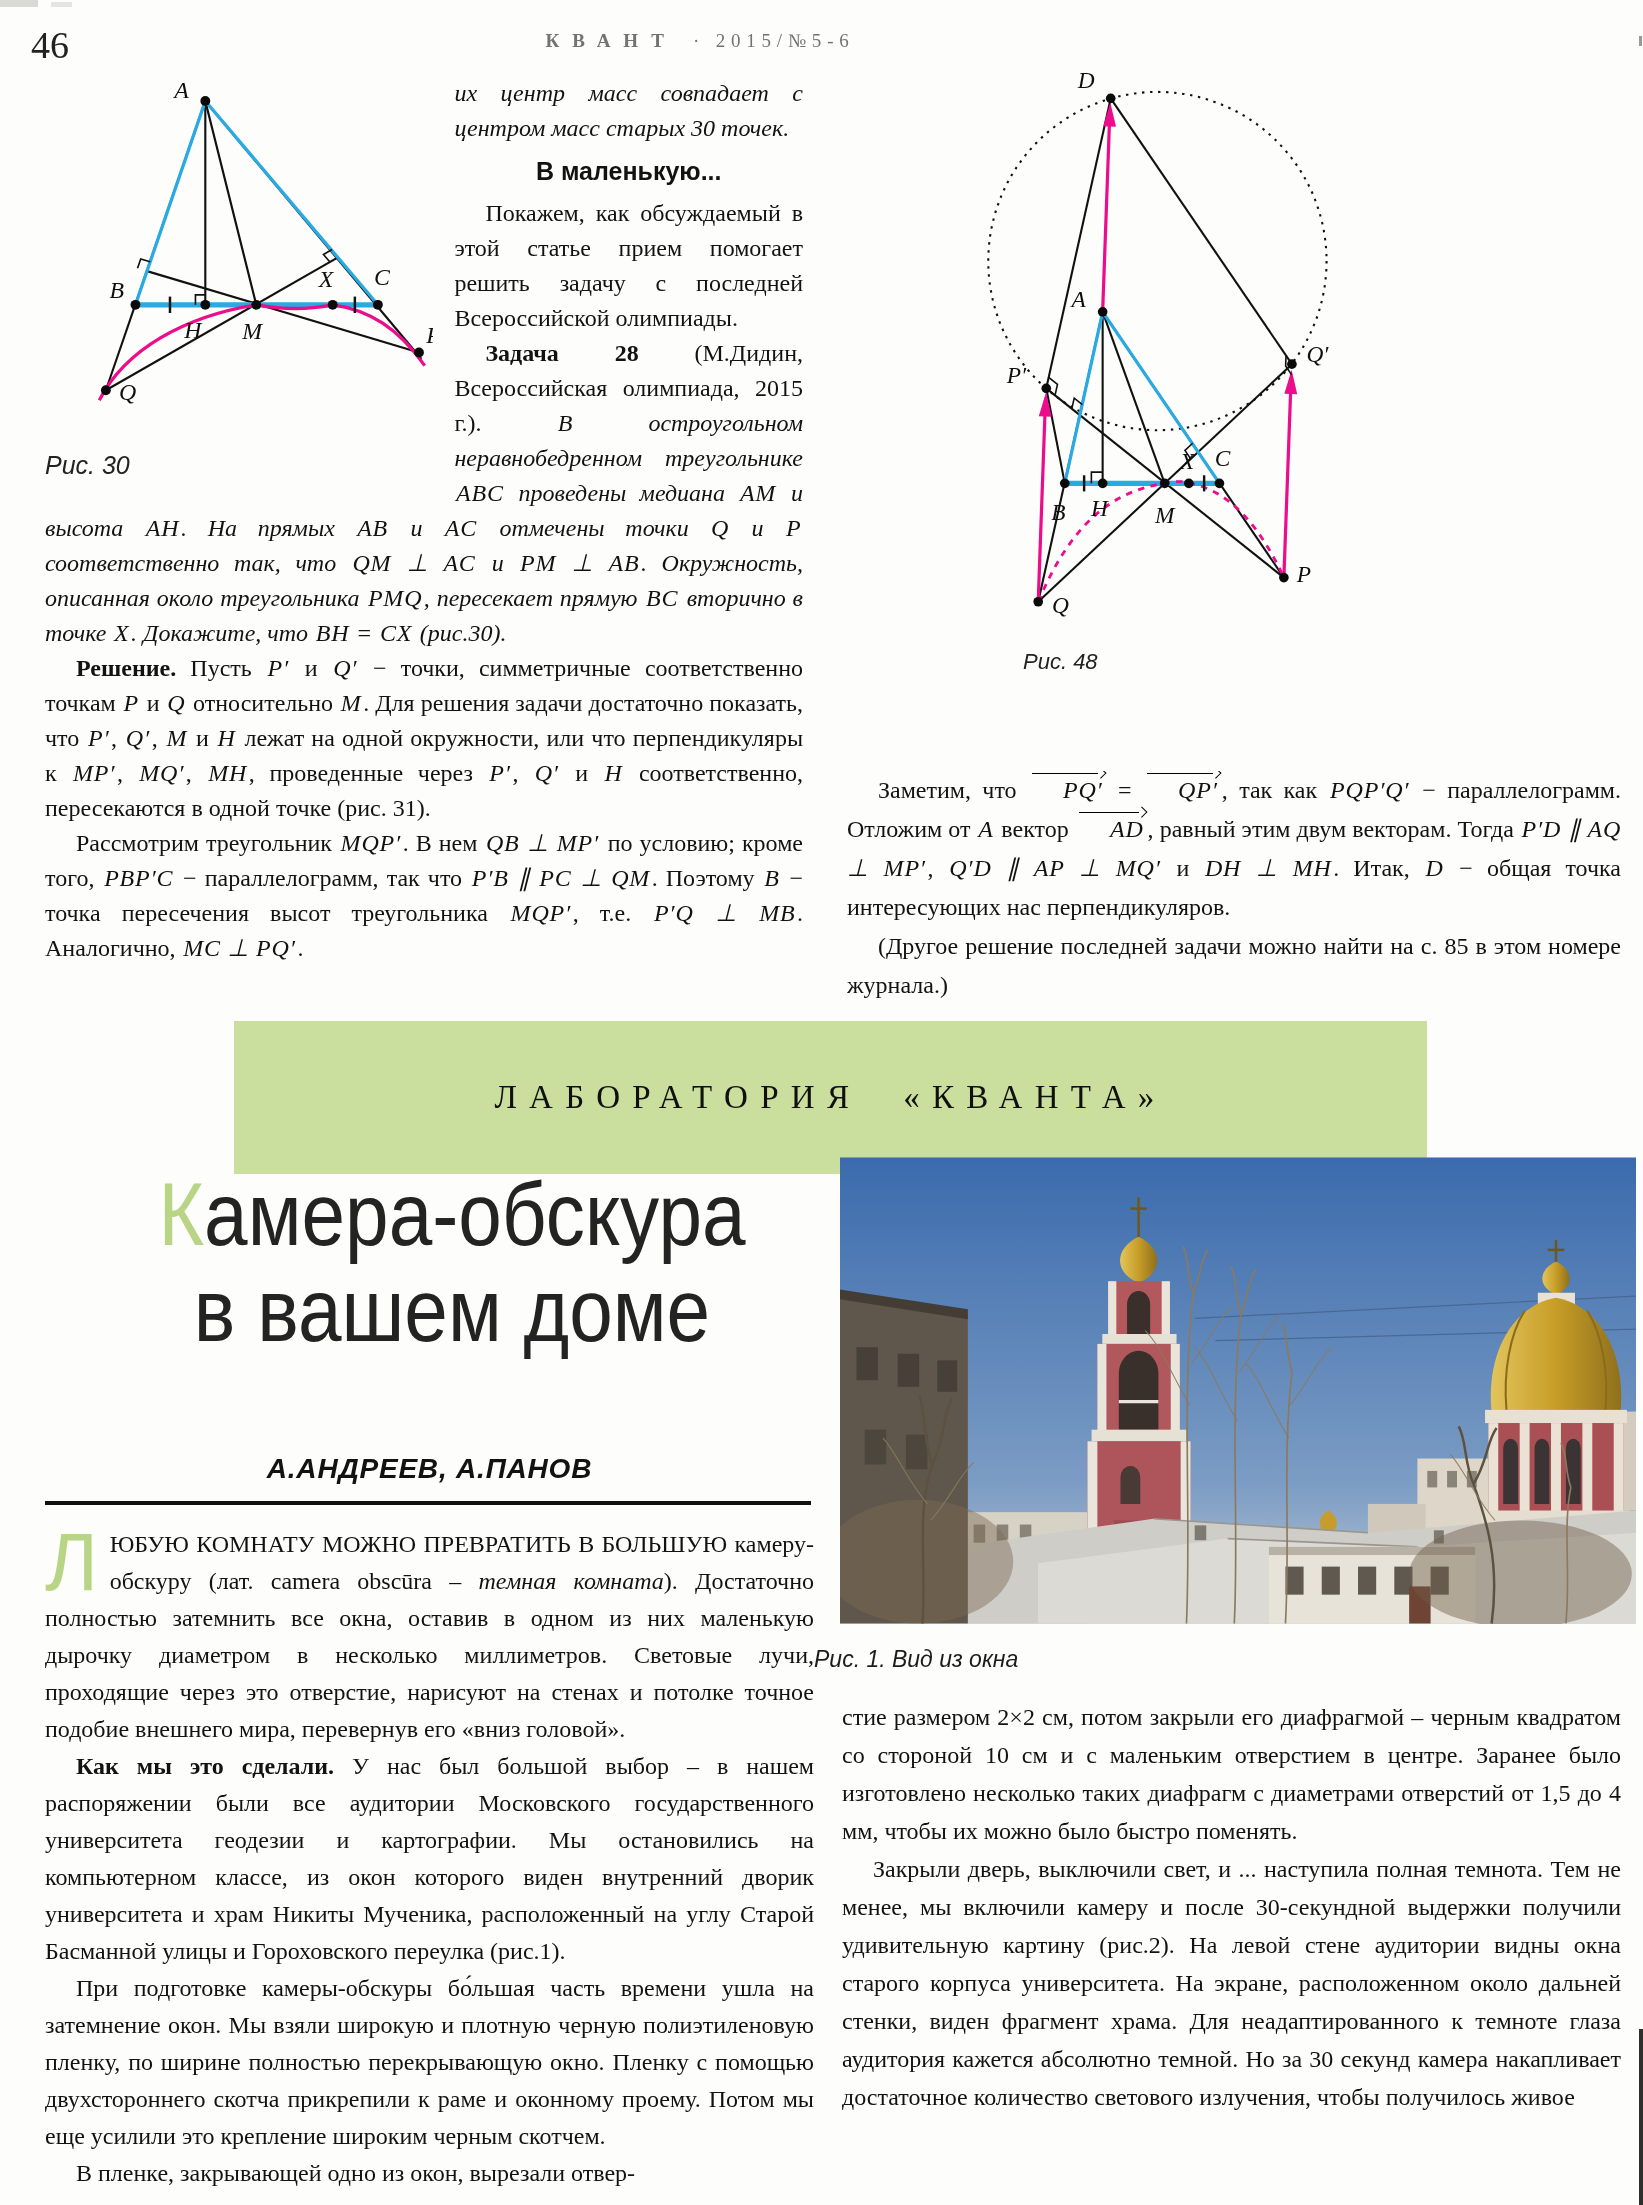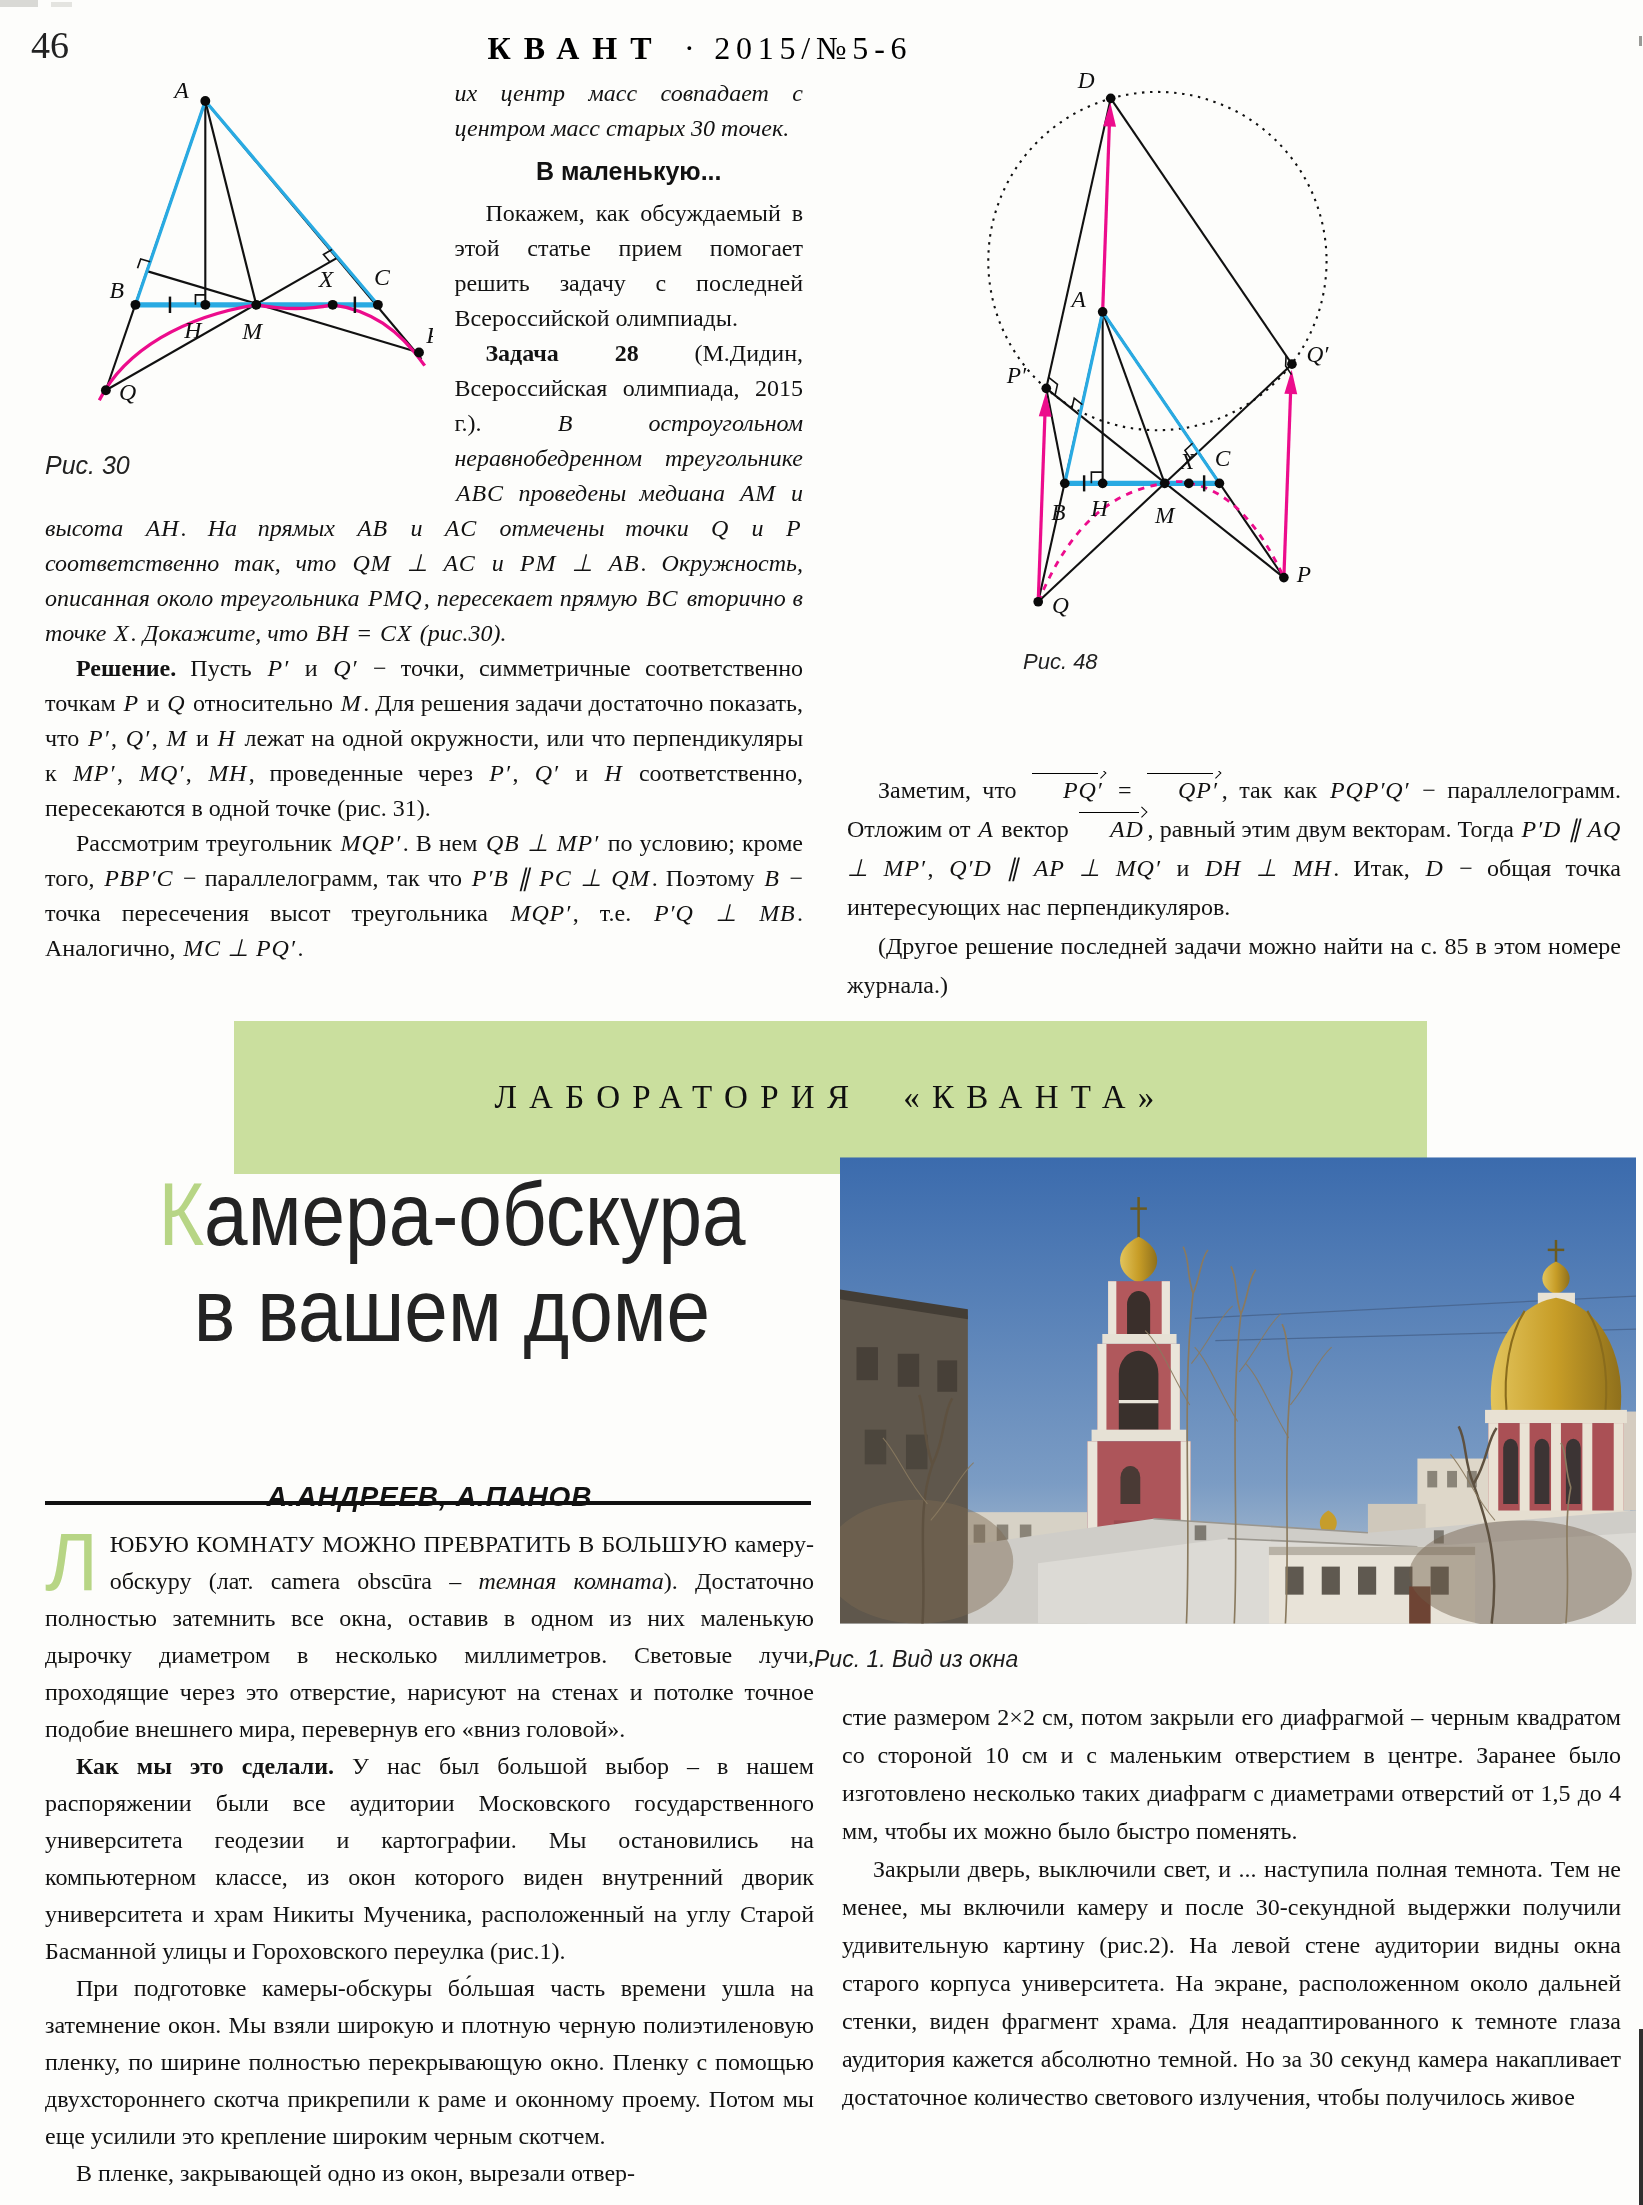--- a/index.html
+++ b/index.html
@@ -1,20 +1,20 @@
 <!DOCTYPE html>
 <html style="font-size:13px"><head>
 <meta charset="utf-8">
 <style>
   html,body{margin:0;padding:0;background:#e9e9e7;}
   .page{position:relative;width:1644px;height:2205px;background:#fdfdfb;overflow:hidden;
         font-family:"Liberation Serif",serif;color:#121212;}
   
   .pagenum{position:absolute;left:31px;top:23px;font-size:38px;color:#222;}
-  .masthead{position:absolute;left:0;top:30px;width:1400px;text-align:center;font-size:32px;color:#000000;}
+  .masthead{position:absolute;left:0;top:30px;width:1400px;text-align:center;font-size:19px;color:#737373;}
   .masthead .mh-title{letter-spacing:13px;font-weight:600;}
   .masthead .mh-dot{margin:0 11.5px;}
   .masthead .mh-issue{letter-spacing:5.8px;}
   
   .math-zone{position:absolute;left:0;top:0;width:1644px;height:1018px;overflow:hidden;}
   .math-left{position:absolute;left:45px;top:76px;width:758px;font-size:24px;line-height:35px;text-align:justify;}
   .fig30-box{float:left;width:388px;margin:1.6px 21.4px 5px 0;}
   .fig-caption{font-family:"Liberation Sans",sans-serif;font-style:italic;font-size:25px;color:#222;margin-top:5px;}
   .closing-head{font-family:"Liberation Sans",sans-serif;font-weight:bold;font-size:25px;text-align:center;margin:8.2px 0 6.6px 0;}
   .math-left p, .math-right-text p{margin:0;}
@@ -32,21 +32,21 @@
                border-top:1.6px solid #000;border-right:1.6px solid #000;transform:rotate(45deg);}
   
   .lab-banner{position:absolute;left:234px;top:1021px;width:1193px;height:153px;}
   .lab-banner-text{width:100%;height:100%;display:flex;align-items:center;justify-content:center;
      font-size:33px;letter-spacing:12.3px;word-spacing:21.4px;color:#101010;}
   
   .art-title{position:absolute;left:49px;top:1166px;width:806px;text-align:center;
      font-family:"Liberation Sans",sans-serif;font-size:89px;line-height:1.08;font-weight:400;
      color:#232323;letter-spacing:0px;transform:scaleX(0.88);transform-origin:50% 50%;}
   .authors{position:absolute;left:45px;top:1453px;width:769px;text-align:center;
-     font-family:"Liberation Sans",sans-serif;font-style:italic;font-weight:bold;font-size:28px;letter-spacing:0.8px;margin-top:28px;}
+     font-family:"Liberation Sans",sans-serif;font-style:italic;font-weight:bold;font-size:28px;letter-spacing:0.8px;}
   .authors-rule{position:absolute;left:45px;top:1501px;width:766px;height:4.1px;background:#111;}
   
   .art-left{position:absolute;left:45px;top:1526px;width:769px;font-size:24px;line-height:37px;text-align:justify;}
   .art-left p{margin:0;}
   .dropcap{float:left;font-family:"Liberation Sans",sans-serif;font-size:81px;line-height:66px;
            padding:3.3px 11.5px 0 0;}
   .photo-box{position:absolute;left:840px;top:1157px;width:796px;height:467px;}
   .photo-caption{position:absolute;left:814px;top:1646px;width:773px;
      font-family:"Liberation Sans",sans-serif;font-style:italic;font-size:23px;color:#1c1c1c;}
   .art-right{position:absolute;left:842px;top:1698px;width:779px;font-size:24px;line-height:38px;text-align:justify;}

